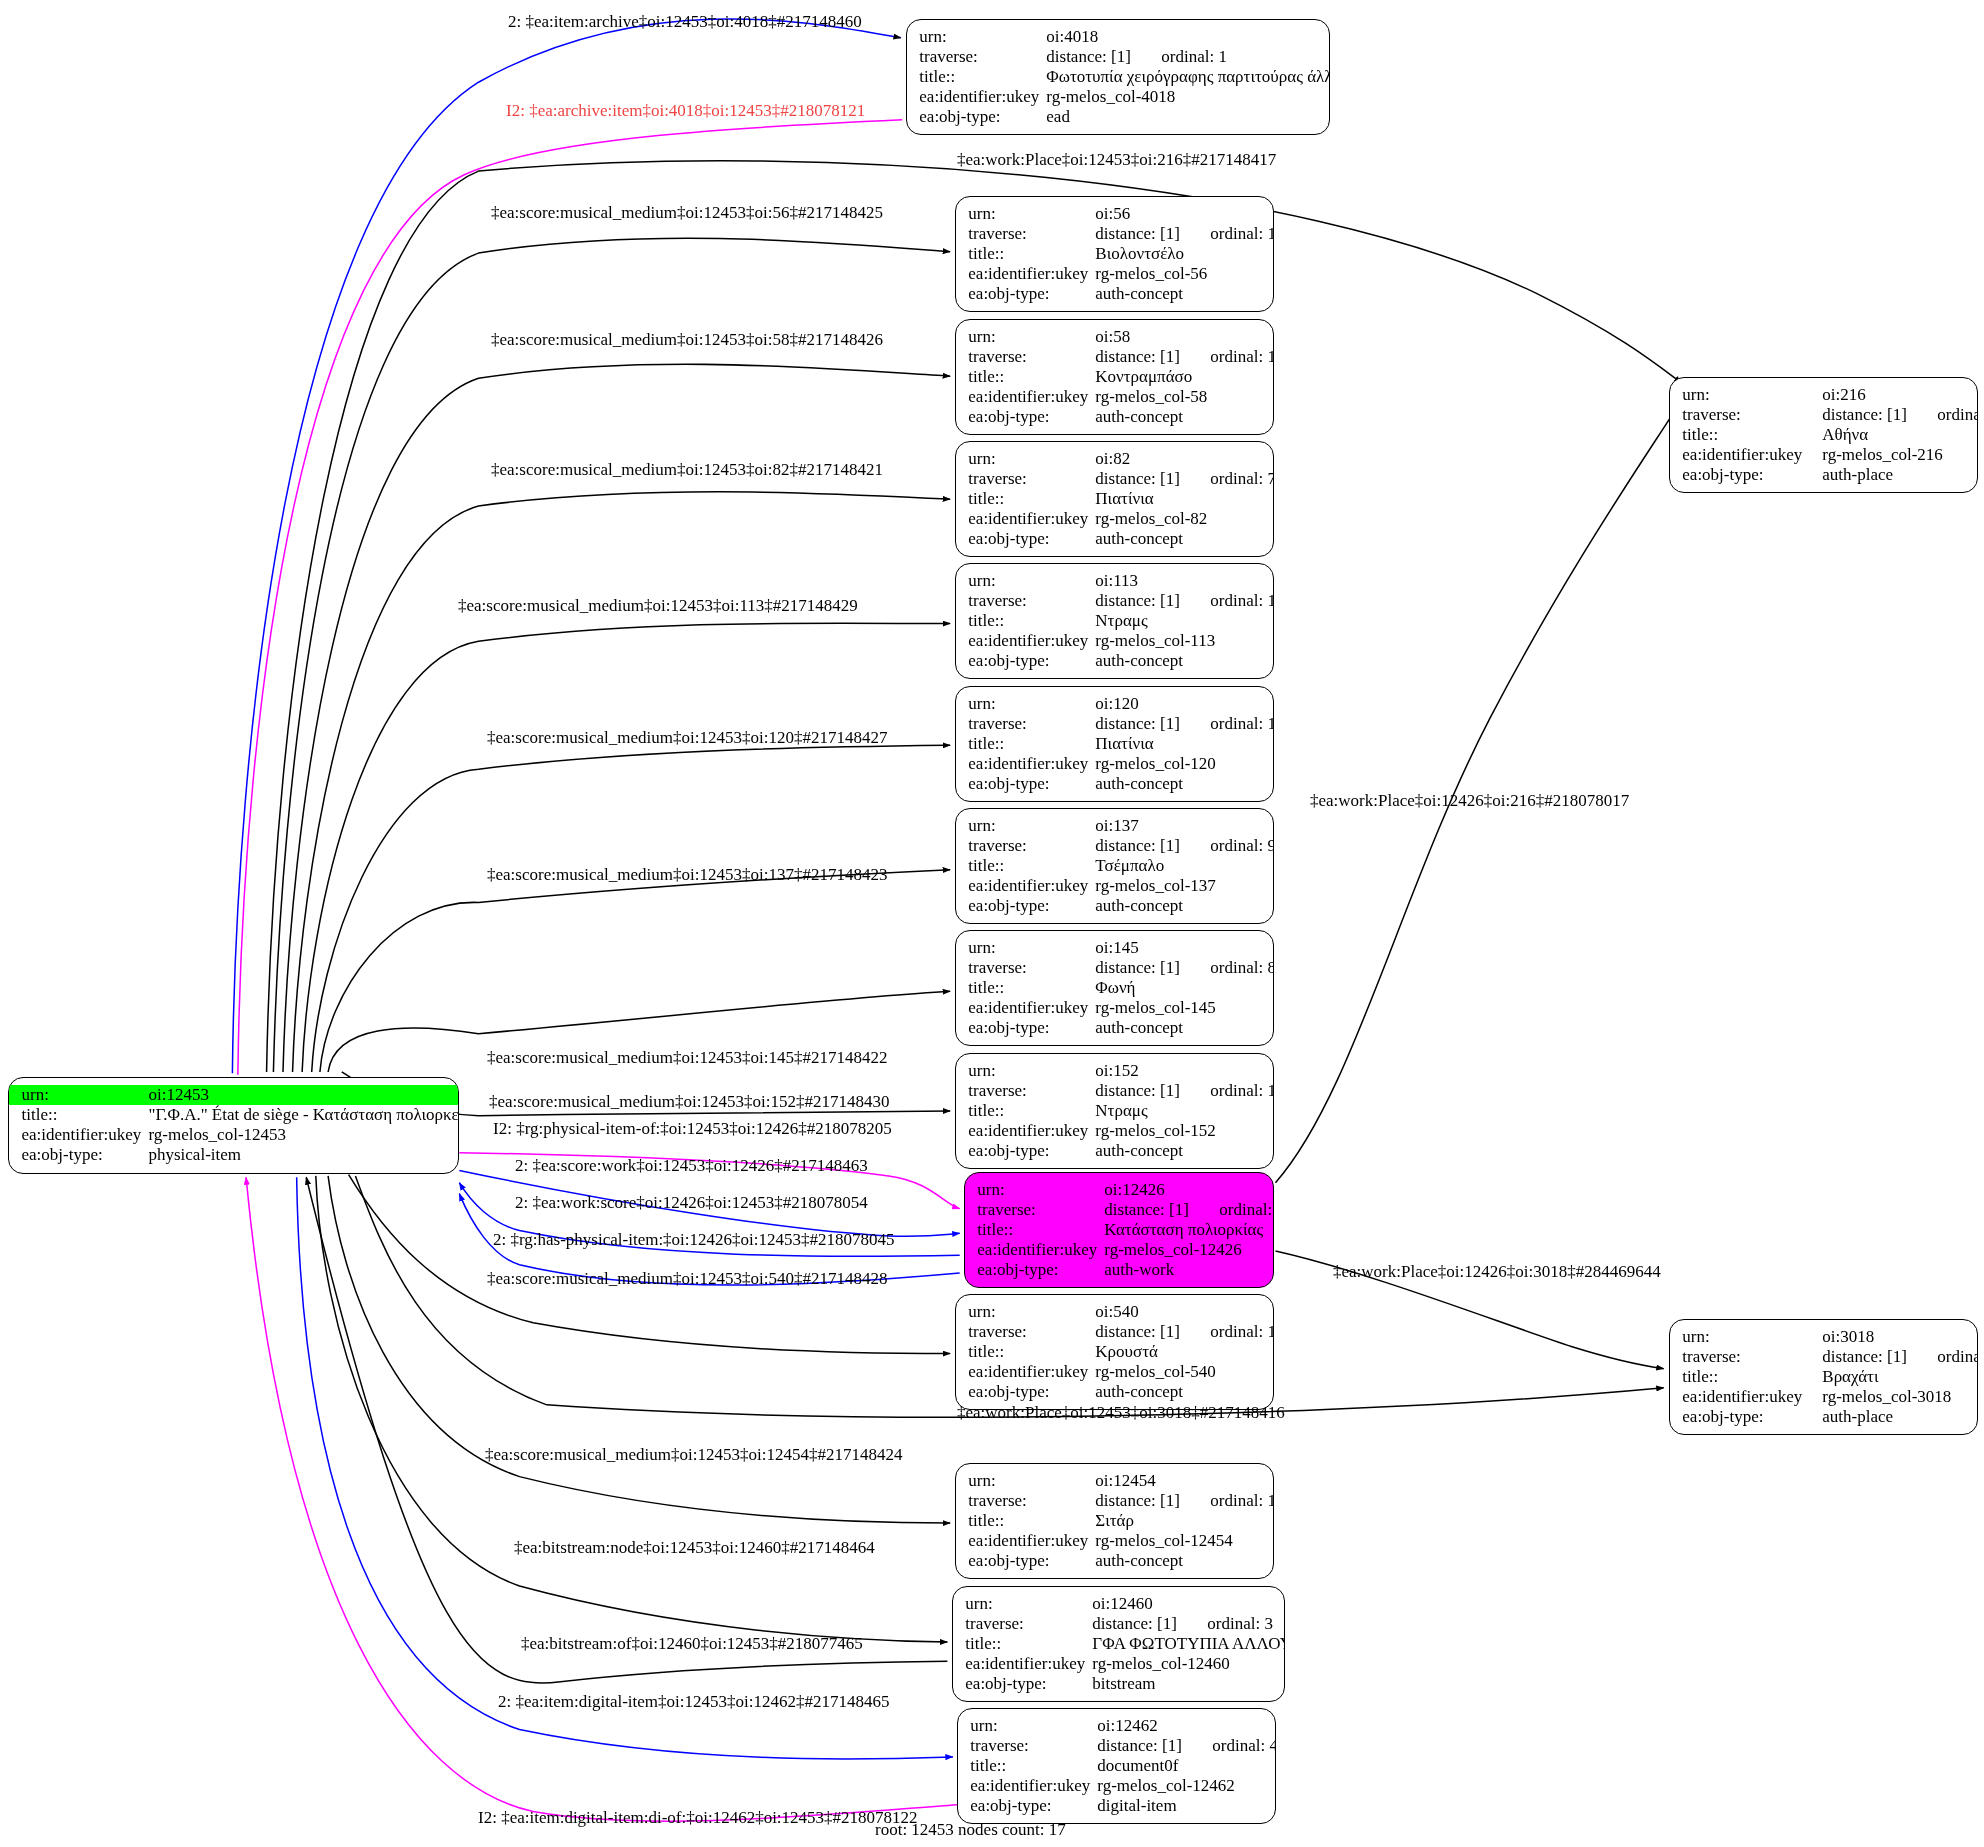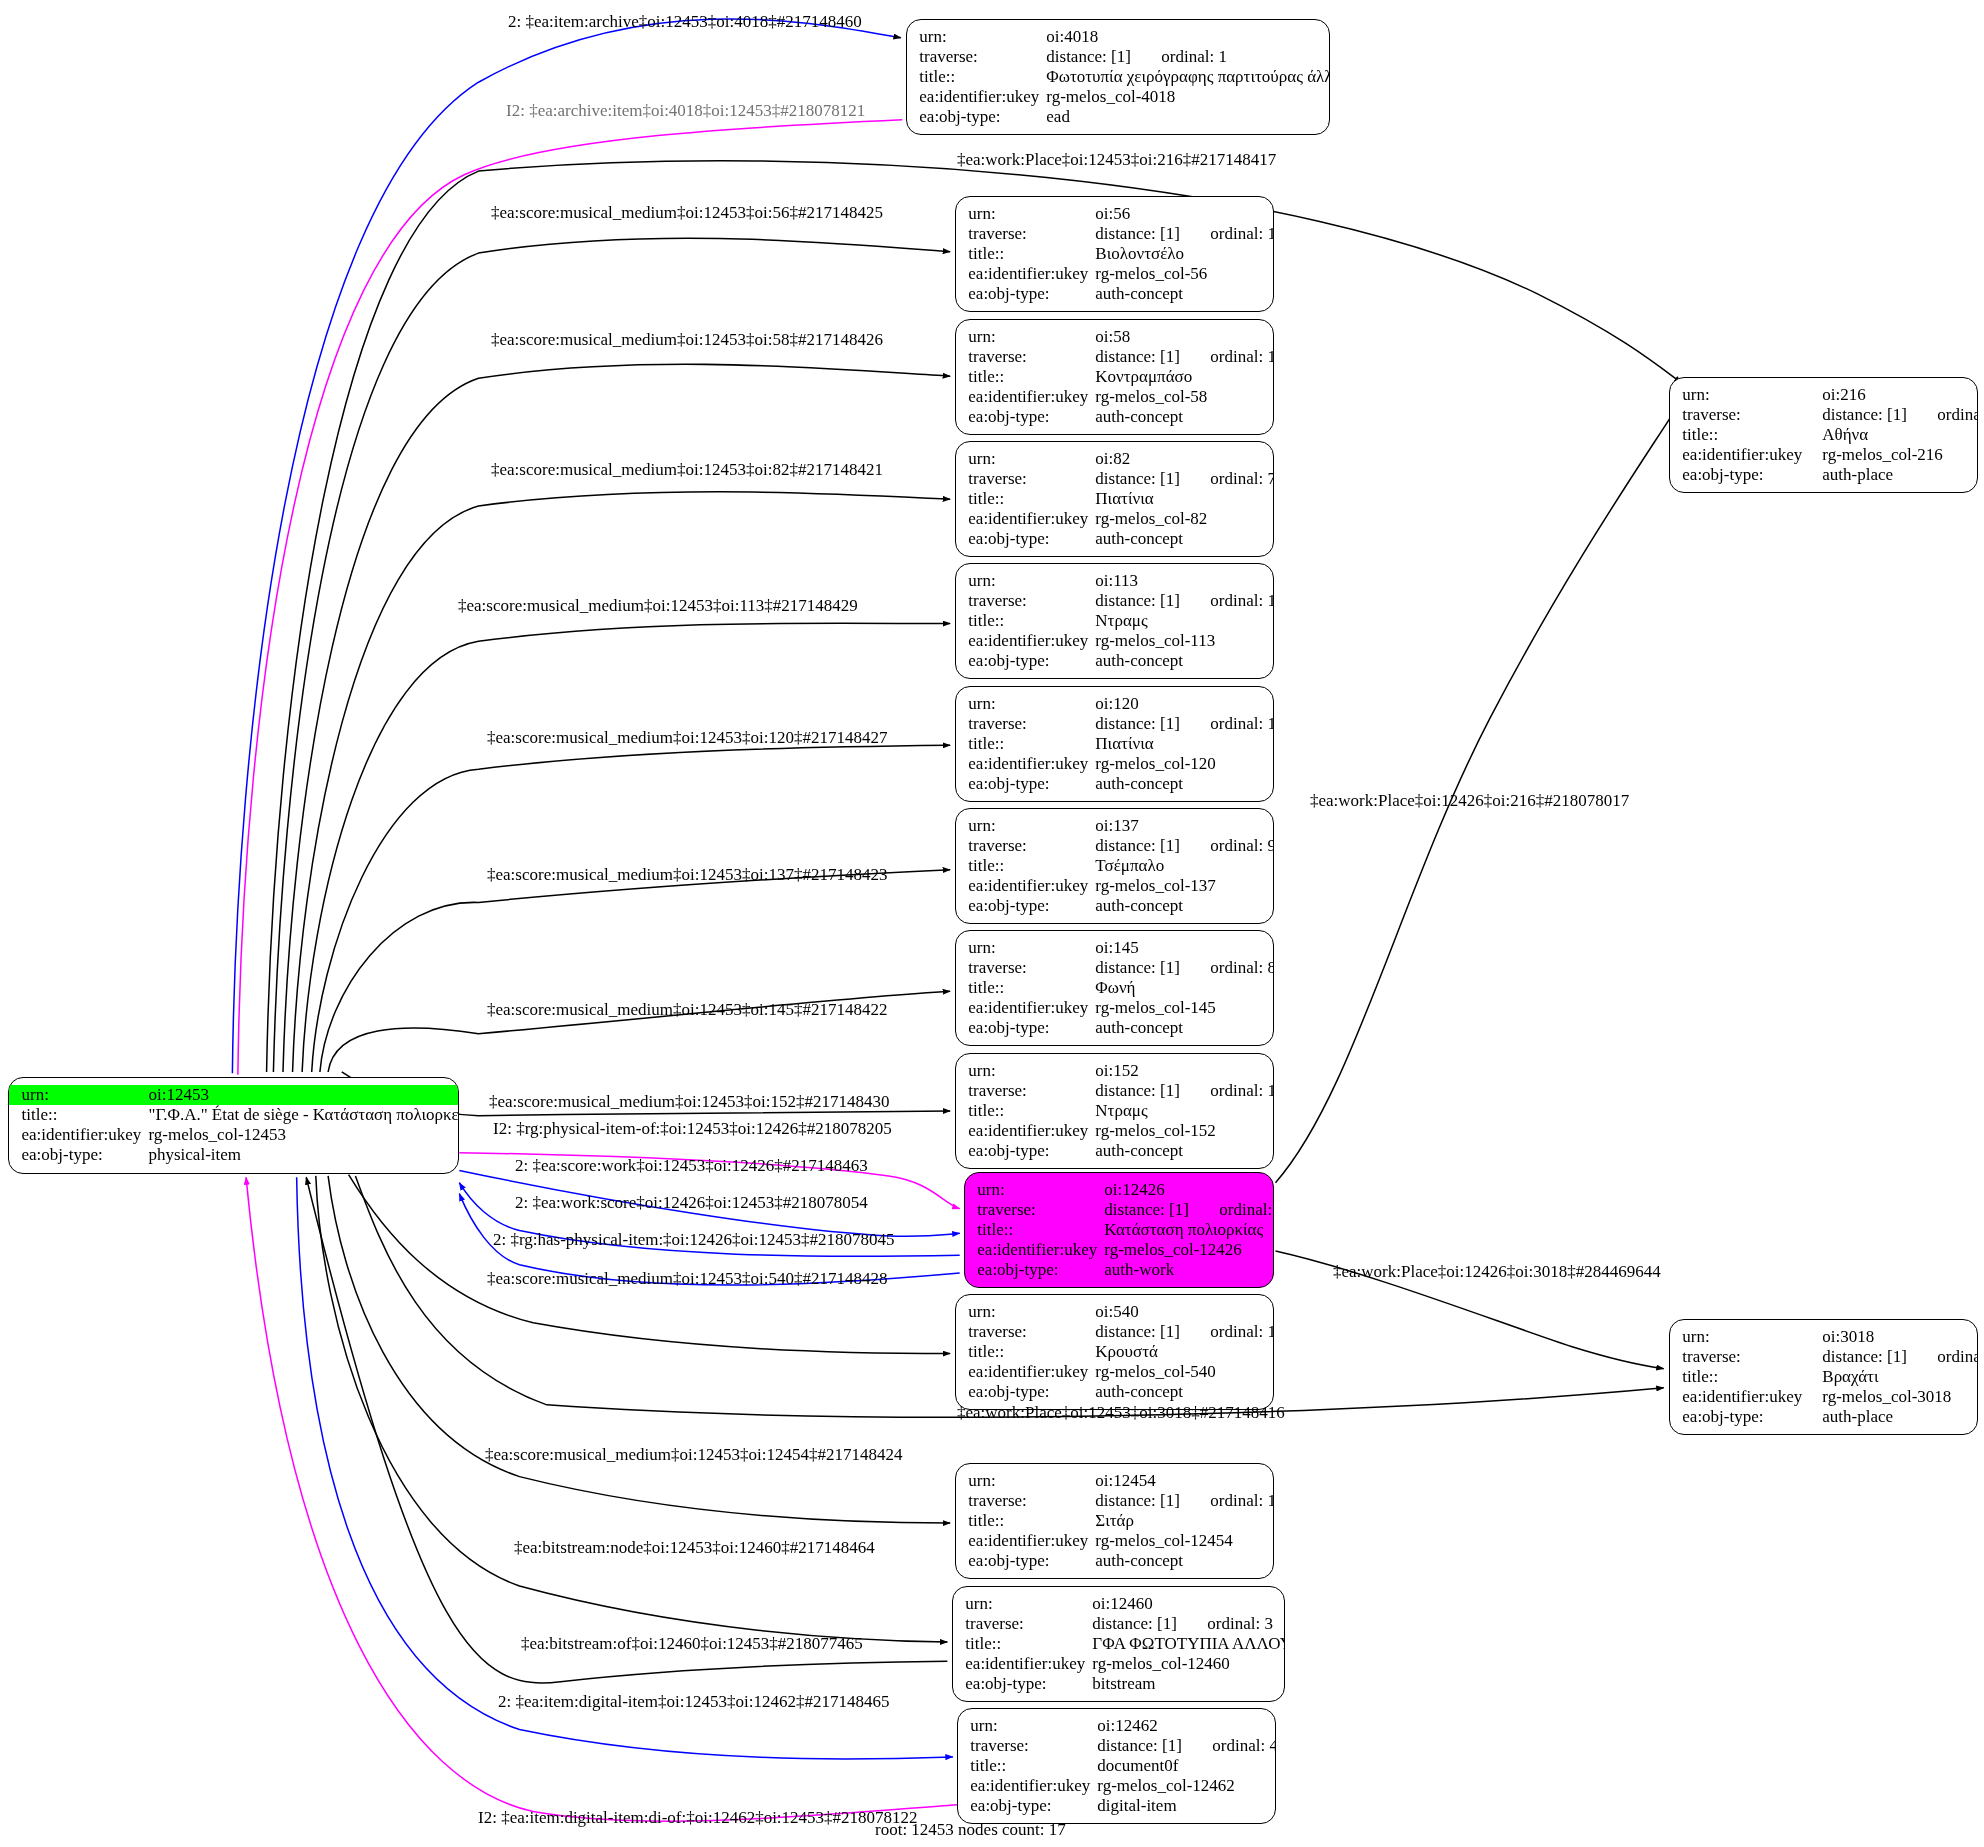--- a/index.html
+++ b/index.html
@@ -507,29 +507,29 @@
           <span class="nval col-v">rg-melos_col-12453</span>
         </div>
         <div class="nrow ">
           <span class="nkey col-k" style="width: 127px; flex: 0 0 127px;">ea:obj-type:</span>
           <span class="nval col-v">physical-item</span>
         </div>
       </div>
     </div>
   <div id="labels-host">
       <div class="edge-label" style="left: 508px; top: 12px; color: rgb(0, 0, 0);">2: ‡ea:item:archive‡oi:12453‡oi:4018‡#217148460</div>
-      <div class="edge-label" style="left: 506px; top: 101px; color: #737373;">I2: ‡ea:archive:item‡oi:4018‡oi:12453‡#218078121</div>
+      <div class="edge-label" style="left: 506px; top: 101px; color: #ef4444;">I2: ‡ea:archive:item‡oi:4018‡oi:12453‡#218078121</div>
       <div class="edge-label" style="left: 957px; top: 150px; color: rgb(0, 0, 0);">‡ea:work:Place‡oi:12453‡oi:216‡#217148417</div>
       <div class="edge-label" style="left: 491px; top: 203px; color: rgb(0, 0, 0);">‡ea:score:musical_medium‡oi:12453‡oi:56‡#217148425</div>
       <div class="edge-label" style="left: 491px; top: 330px; color: rgb(0, 0, 0);">‡ea:score:musical_medium‡oi:12453‡oi:58‡#217148426</div>
       <div class="edge-label" style="left: 491px; top: 460px; color: rgb(0, 0, 0);">‡ea:score:musical_medium‡oi:12453‡oi:82‡#217148421</div>
       <div class="edge-label" style="left: 458px; top: 596px; color: rgb(0, 0, 0);">‡ea:score:musical_medium‡oi:12453‡oi:113‡#217148429</div>
       <div class="edge-label" style="left: 487px; top: 728px; color: rgb(0, 0, 0);">‡ea:score:musical_medium‡oi:12453‡oi:120‡#217148427</div>
       <div class="edge-label" style="left: 487px; top: 865px; color: rgb(0, 0, 0);">‡ea:score:musical_medium‡oi:12453‡oi:137‡#217148423</div>
-      <div class="edge-label" style="left: 487px; top: 1000px; color: rgb(0, 0, 0);">‡ea:score:musical_medium‡oi:12453‡oi:145‡#217148422</div>
+      <div class="edge-label" style="left: 487px; top: 1048px; color: rgb(0, 0, 0);">‡ea:score:musical_medium‡oi:12453‡oi:145‡#217148422</div>
       <div class="edge-label" style="left: 489px; top: 1092px; color: rgb(0, 0, 0);">‡ea:score:musical_medium‡oi:12453‡oi:152‡#217148430</div>
       <div class="edge-label" style="left: 493px; top: 1119px; color: rgb(0, 0, 0);">I2: ‡rg:physical-item-of:‡oi:12453‡oi:12426‡#218078205</div>
       <div class="edge-label" style="left: 515px; top: 1156px; color: rgb(0, 0, 0);">2: ‡ea:score:work‡oi:12453‡oi:12426‡#217148463</div>
       <div class="edge-label" style="left: 515px; top: 1193px; color: rgb(0, 0, 0);">2: ‡ea:work:score‡oi:12426‡oi:12453‡#218078054</div>
       <div class="edge-label" style="left: 493px; top: 1230px; color: rgb(0, 0, 0);">2: ‡rg:has-physical-item:‡oi:12426‡oi:12453‡#218078045</div>
       <div class="edge-label" style="left: 487px; top: 1269px; color: rgb(0, 0, 0);">‡ea:score:musical_medium‡oi:12453‡oi:540‡#217148428</div>
       <div class="edge-label" style="left: 1310px; top: 791px; color: rgb(0, 0, 0);">‡ea:work:Place‡oi:12426‡oi:216‡#218078017</div>
       <div class="edge-label" style="left: 1333px; top: 1262px; color: rgb(0, 0, 0);">‡ea:work:Place‡oi:12426‡oi:3018‡#284469644</div>
       <div class="edge-label" style="left: 957px; top: 1403px; color: rgb(0, 0, 0);">‡ea:work:Place‡oi:12453‡oi:3018‡#217148416</div>
       <div class="edge-label" style="left: 485px; top: 1445px; color: rgb(0, 0, 0);">‡ea:score:musical_medium‡oi:12453‡oi:12454‡#217148424</div>

